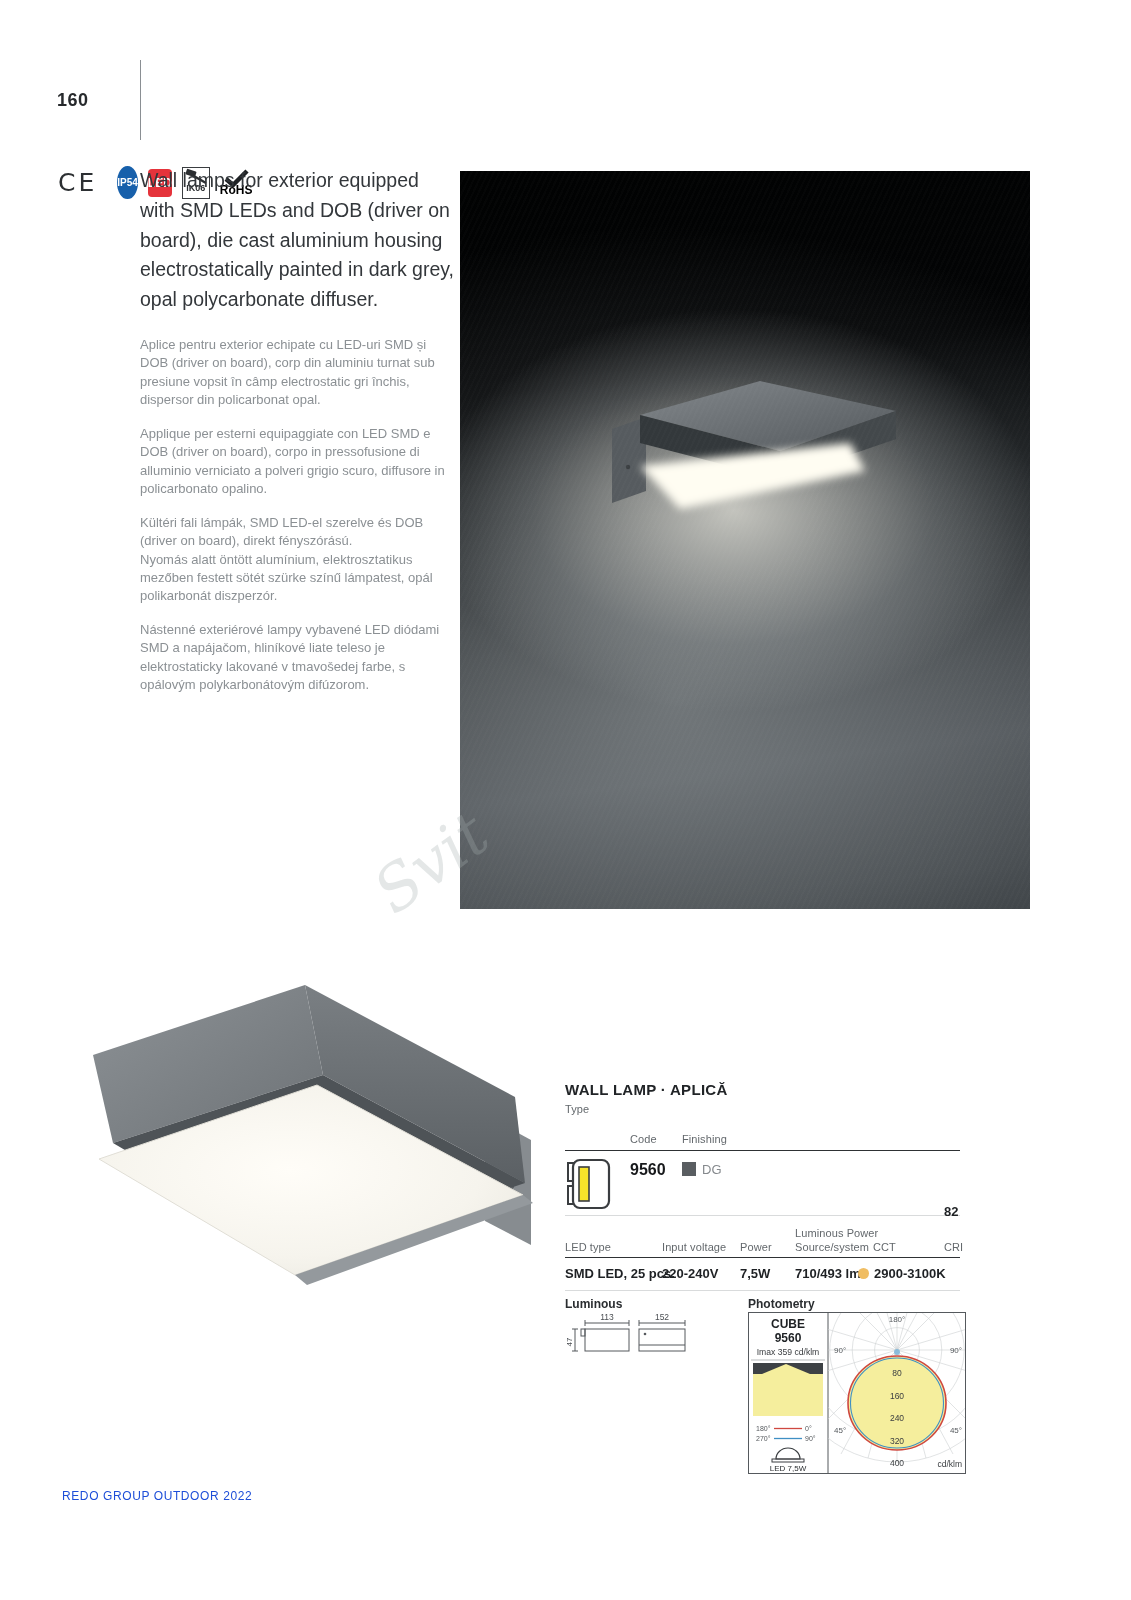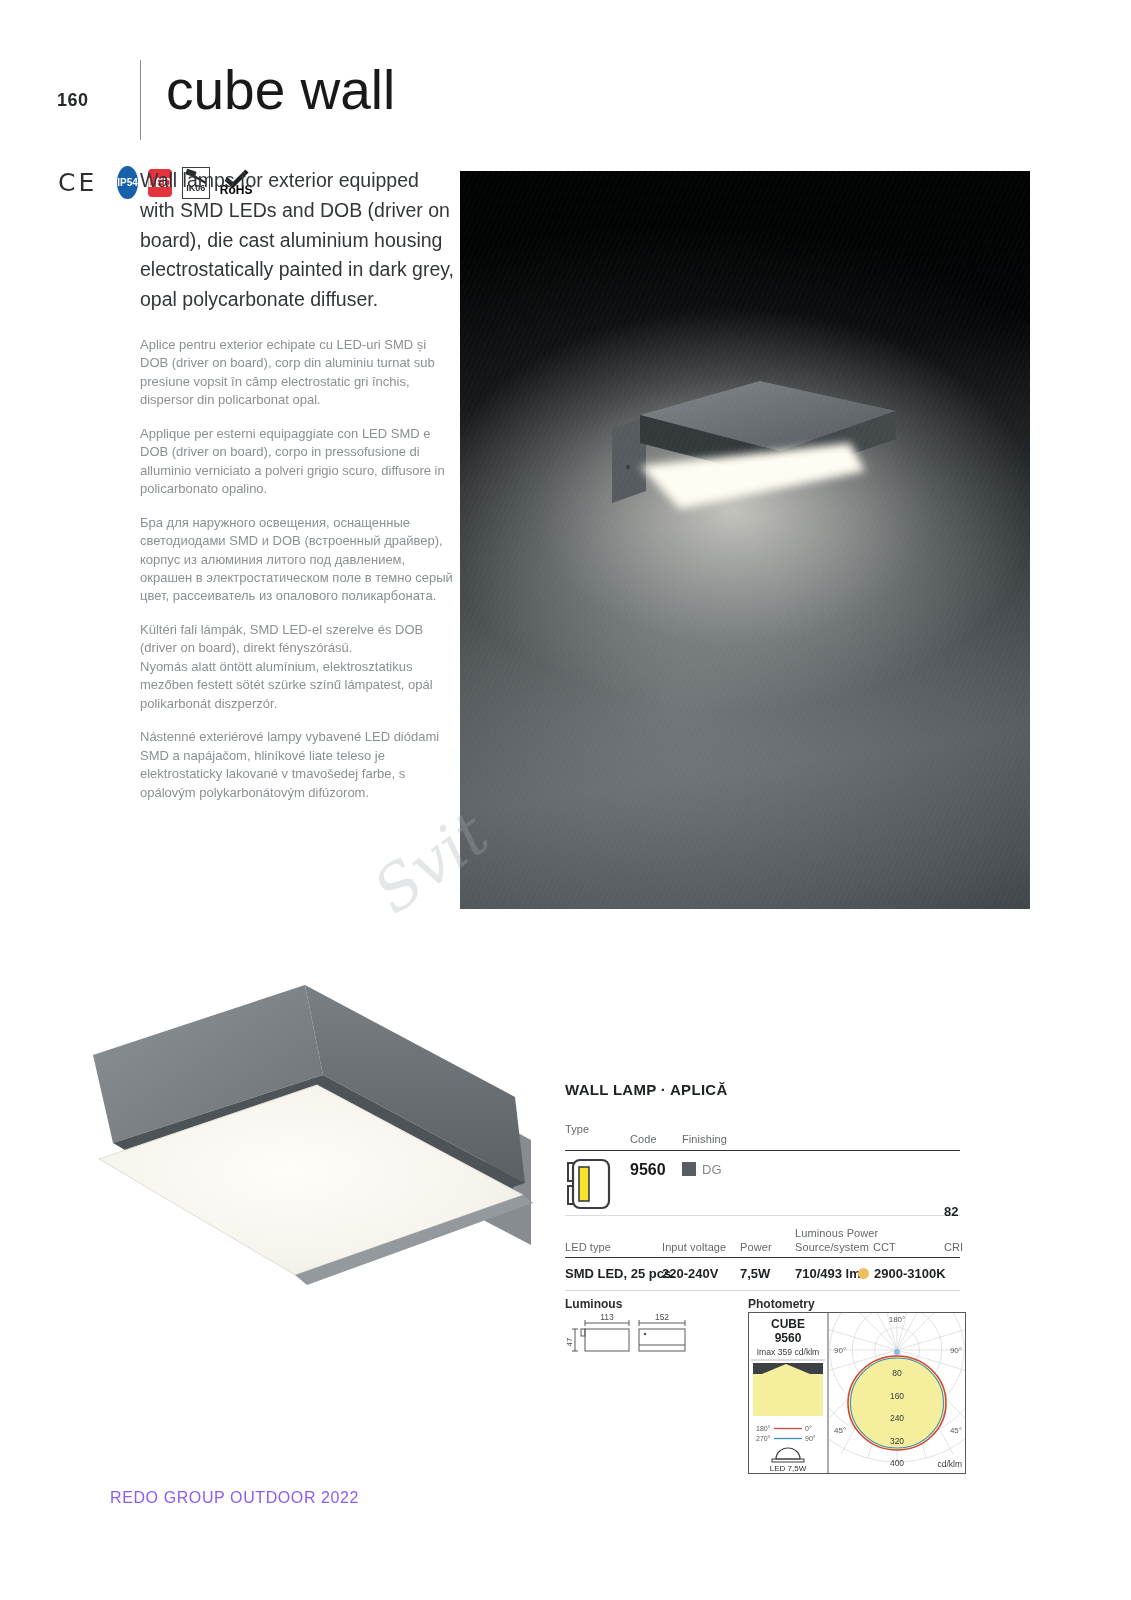--- a/index.html
+++ b/index.html
@@ -50,30 +50,29 @@
   .tv{font-size:13px;font-weight:bold;color:#1e2124;}
   .rule-dark{height:1px;background:#2e3134;width:395px;}
   .rule-light{height:1px;background:#d9dbdc;width:395px;}
   .code-val{font-size:16px;font-weight:bold;color:#17191b;}
   .swatch{width:14px;height:14px;display:inline-block;}
   .fin-lbl{font-size:13px;color:#85898d;}
   .flux-th{white-space:pre-line;line-height:1.25;}
   .cct-dot{width:11px;height:11px;border-radius:50%;display:inline-block;margin-right:5px;vertical-align:-1px;}
 
   .dim-label,.phot-label{font-size:12px;font-weight:bold;color:#2a2d30;}
-  .footer{left:62px;top:1489px;font-size:16px;color:#8b5cf6;letter-spacing:.6px;margin-left:48px;}
+  .footer{left:62px;top:1489px;font-size:12px;color:#1d4ed8;letter-spacing:.6px;}
 </style>
 </head>
 <body>
 
 <div class="page">
 
   <div class="abs page-num">160</div>
   <div class="abs head-divider"></div>
-  <div class="abs title">cube wall</div>
 
   <div class="abs icons">
     <div class="ce">CE</div>
     <svg width="32" height="32" viewBox="0 0 32 32">
       <circle cx="16" cy="16" r="14" fill="none" stroke="#3a3d40" stroke-width="1.6"></circle>
       <path d="M16 7 v7 M9 14.5 h14 M11.5 18.5 h9 M14 22.5 h4" stroke="#3a3d40" stroke-width="1.6" fill="none"></path>
     </svg>
     <div class="ip54">IP54</div>
     <div class="ledb">LED</div>
     <div class="ik06">
@@ -89,21 +88,20 @@
       </svg>
       <div class="lbl">RoHS</div>
     </div>
   </div>
 
   <div class="abs en-desc">Wall lamps for exterior equipped with SMD LEDs and DOB (driver on board), die cast aluminium housing electrostatically painted in dark grey, opal polycarbonate diffuser.</div>
 
   <div class="abs langs">
     <p>Aplice pentru exterior echipate cu LED-uri SMD și DOB (driver on board), corp din aluminiu turnat sub presiune vopsit în câmp electrostatic gri închis, dispersor din policarbonat opal.</p>
     <p>Applique per esterni equipaggiate con LED SMD e DOB (driver on board), corpo in pressofusione di alluminio verniciato a polveri grigio scuro, diffusore in policarbonato opalino.</p>
-    <p>Бра для наружного освещения, оснащенные светодиодами SMD и DOB (встроенный драйвер), корпус из алюминия литого под давлением, окрашен в электростатическом поле в темно серый цвет, рассеиватель из опалового поликарбоната.</p>
     <p>Kültéri fali lámpák, SMD LED-el szerelve és DOB (driver on board), direkt fényszórású.
 Nyomás alatt öntött alumínium, elektrosztatikus mezőben festett sötét szürke színű lámpatest, opál polikarbonát diszperzór.</p>
     <p>Nástenné exteriérové lampy vybavené LED diódami SMD a napájačom, hliníkové liate teleso je elektrostaticky lakované v tmavošedej farbe, s opálovým polykarbonátovým difúzorom.</p>
   </div>
 
   <div class="abs main-photo">
     <svg class="lamp-svg" width="300" height="200" viewBox="0 0 300 200">
       <defs>
         <linearGradient id="gT" x1="0" y1="0" x2="1" y2="1">
           <stop offset="0" stop-color="#82878b"></stop>
@@ -143,21 +141,21 @@
     <circle cx="455" cy="240" r="4" fill="#6a6f73" stroke="#55595d"></circle>
     <polygon points="38,110 250,40 268,130 58,198" fill="url(#gF)"></polygon>
     <polygon points="250,40 460,152 470,238 268,130" fill="url(#gR)"></polygon>
     <polygon points="58,198 268,130 470,238 252,312" fill="#4e5357"></polygon>
     <polygon points="44,214 262,140 468,250 240,330" fill="url(#gD)" stroke="#e0ded6" stroke-width="1"></polygon>
     <polygon points="240,330 468,250 478,258 252,340" fill="#94999d"></polygon>
   </svg>
 
   <div class="abs sec-title">WALL LAMP · APLICĂ</div>
 
-  <div class="abs th" style="left:565px;top:1103px;margin-top:20px;">Type</div>
+  <div class="abs th" style="left:565px;top:1103px;">Type</div>
   <div class="abs th" style="left:630px;top:1133px;">Code</div>
   <div class="abs th" style="left:682px;top:1133px;">Finishing</div>
   <div class="abs rule-dark" style="left:565px;top:1150px;"></div>
 
   <svg class="abs" style="left:565px;top:1158px;" width="46" height="52" viewBox="0 0 46 52">
     <rect x="3" y="5" width="9" height="18" fill="none" stroke="#3a3d40" stroke-width="2"></rect>
     <rect x="3" y="28" width="9" height="18" fill="none" stroke="#3a3d40" stroke-width="2"></rect>
     <rect x="8" y="2" width="36" height="48" rx="7" fill="#fff" stroke="#3a3d40" stroke-width="2.2"></rect>
     <rect x="14" y="9" width="10" height="34" fill="#f6e32a" stroke="#3a3d40" stroke-width="1.6"></rect>
   </svg>

